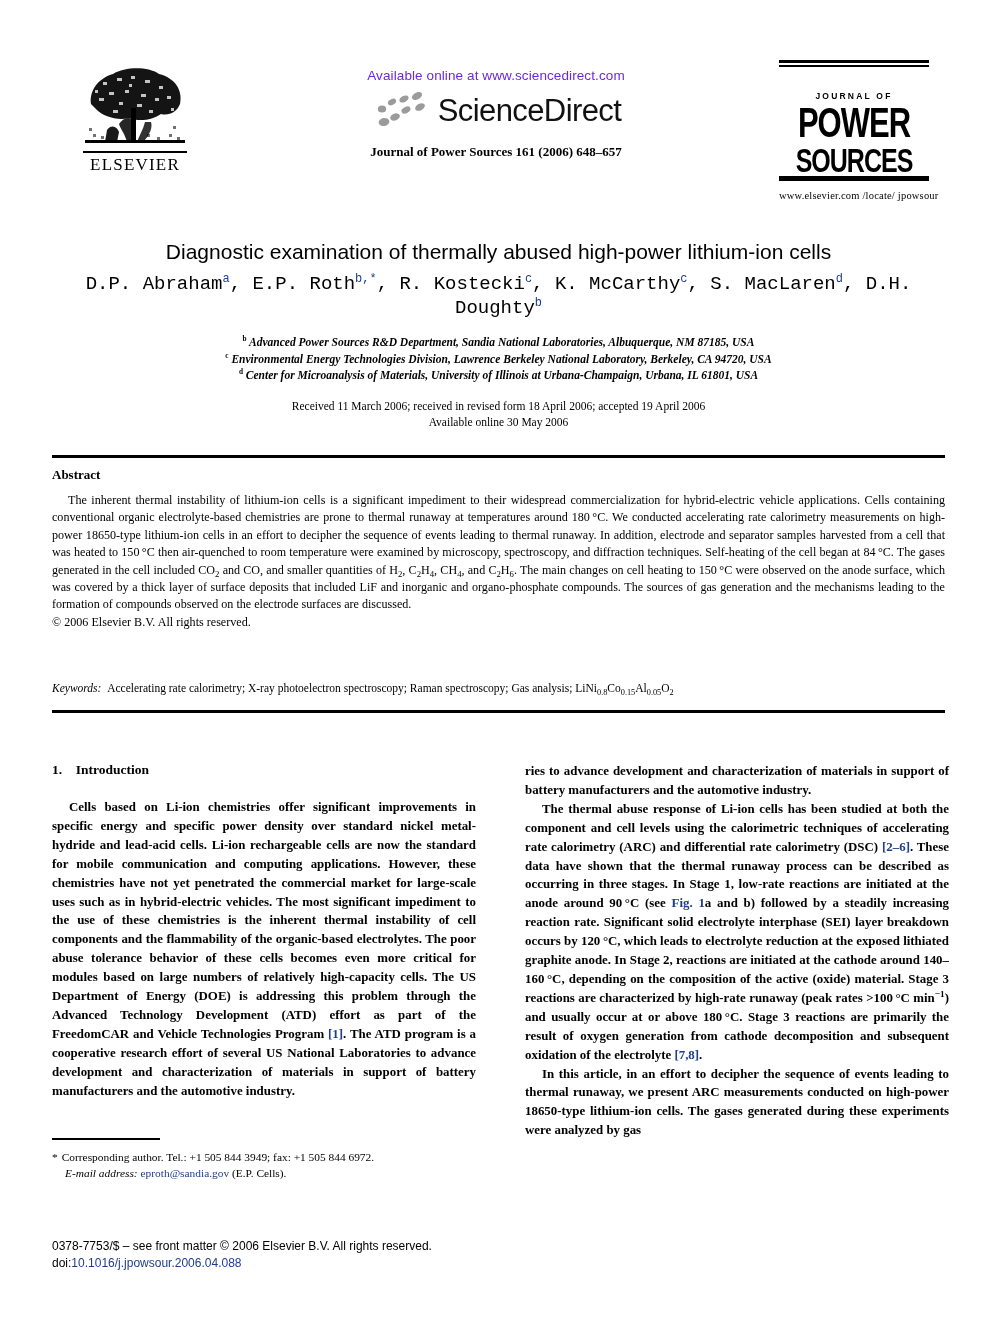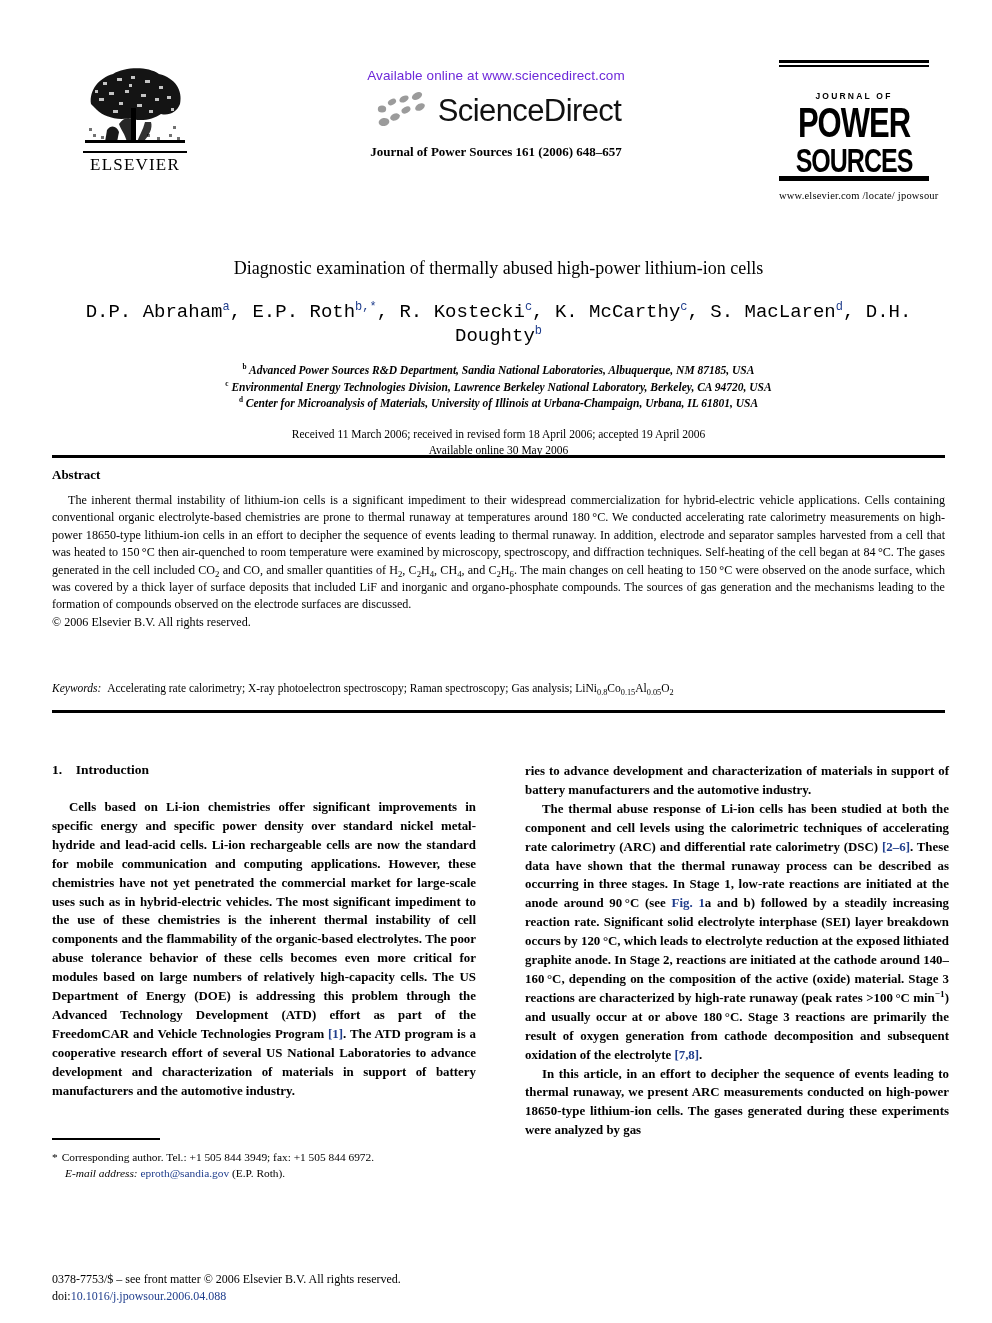--- a/index.html
+++ b/index.html
@@ -129,25 +129,25 @@
   }
 
   
   .titleblock {
     position: absolute;
     left: 52px; top: 236px;
     width: 893px;
     text-align: center;
   }
   .paper-title {
-    font-family: Liberation Serif, serif;
-    font-size: 18px;
+    font-family: Liberation Sans, sans-serif;
+    font-size: 21px;
     line-height: 32px;
     font-weight: normal;
-    margin: 16px;
+    margin: 0;
   }
   .authors {
     margin-top: 4px;
     font-family: Liberation Mono, monospace;
     font-size: 19px;
     line-height: 24px;
   }
   .authors sup, .aff sup {
     color: #1f3d8c;
     font-size: 0.63em;
@@ -280,24 +280,23 @@
     text-indent: -13px;
   }
   .fn-line .fn-star { padding-right: 4px; }
   .fn-email-label { font-style: italic; margin-top: 26px; }
   .link { color:#1f3d8c; }
 
   .issn-block {
     position: absolute;
     left: 52px; top: 1238px;
     width: 500px;
-    font-family: Liberation Serif, serif;
+    font-family: Liberation Sans, sans-serif;
     font-size: 12px;
     line-height: 17px;
-    margin-top: 33px;
   }
 </style>
 </head>
 <body>
 
 <div class="page">
 
   <div class="masthead">
 
     <div class="elsevier-logo">
@@ -434,21 +433,21 @@
     <div class="col col-right">
       <p class="body-p noindent">ries to advance development and characterization of materials in support of battery manufacturers and the automotive industry.</p>
       <p class="body-p"><span>The thermal abuse response of Li-ion cells has been studied at both the component and cell levels using the calorimetric techniques of accelerating rate calorimetry (ARC) and differential rate calorimetry (DSC) </span><span class="cite">[2–6]</span><span>. These data have shown that the thermal runaway process can be described as occurring in three stages. In Stage 1, low-rate reactions are initiated at the anode around 90 °C (see </span><span class="cite">Fig. 1</span><span>a and b) followed by a steadily increasing reaction rate. Significant solid electrolyte interphase (SEI) layer breakdown occurs by 120 °C, which leads to electrolyte reduction at the exposed lithiated graphite anode. In Stage 2, reactions are initiated at the cathode around 140–160 °C, depending on the composition of the active (oxide) material. Stage 3 reactions are characterized by high-rate runaway (peak rates &gt;100 °C min</span><sup class="chem">−1</sup><span>) and usually occur at or above 180 °C. Stage 3 reactions are primarily the result of oxygen generation from cathode decomposition and subsequent oxidation of the electrolyte </span><span class="cite">[7,8]</span><span>.</span></p>
       <p class="body-p">In this article, in an effort to decipher the sequence of events leading to thermal runaway, we present ARC measurements conducted on high-power 18650-type lithium-ion cells. The gases generated during these experiments were analyzed by gas</p>
     </div>
   </div>
 
   <div class="footnote-area">
     <div class="fn-rule"></div>
     <div class="fn-line"><span class="fn-star">*</span><span>Corresponding author. Tel.: +1 505 844 3949; fax: +1 505 844 6972.</span></div>
-    <div class="fn-line" style="padding-left:13px;text-indent:0;"><span class="fn-email-label">E-mail address:</span> <span class="link">eproth@sandia.gov</span> <span>(E.P. Roth).</span></div>
+    <div class="fn-line" style="padding-left:13px;text-indent:0;"><span class="fn-email-label">E-mail address:</span> <span class="link">eproth@sandia.gov</span> <span>(E.P. Cells).</span></div>
   </div>
 
   <div class="issn-block">
     <div>0378-7753/$ – see front matter © 2006 Elsevier B.V. All rights reserved.</div>
     <div><span>doi:</span><span class="link">10.1016/j.jpowsour.2006.04.088</span></div>
   </div>
 
 </div>
 
 </body></html>

